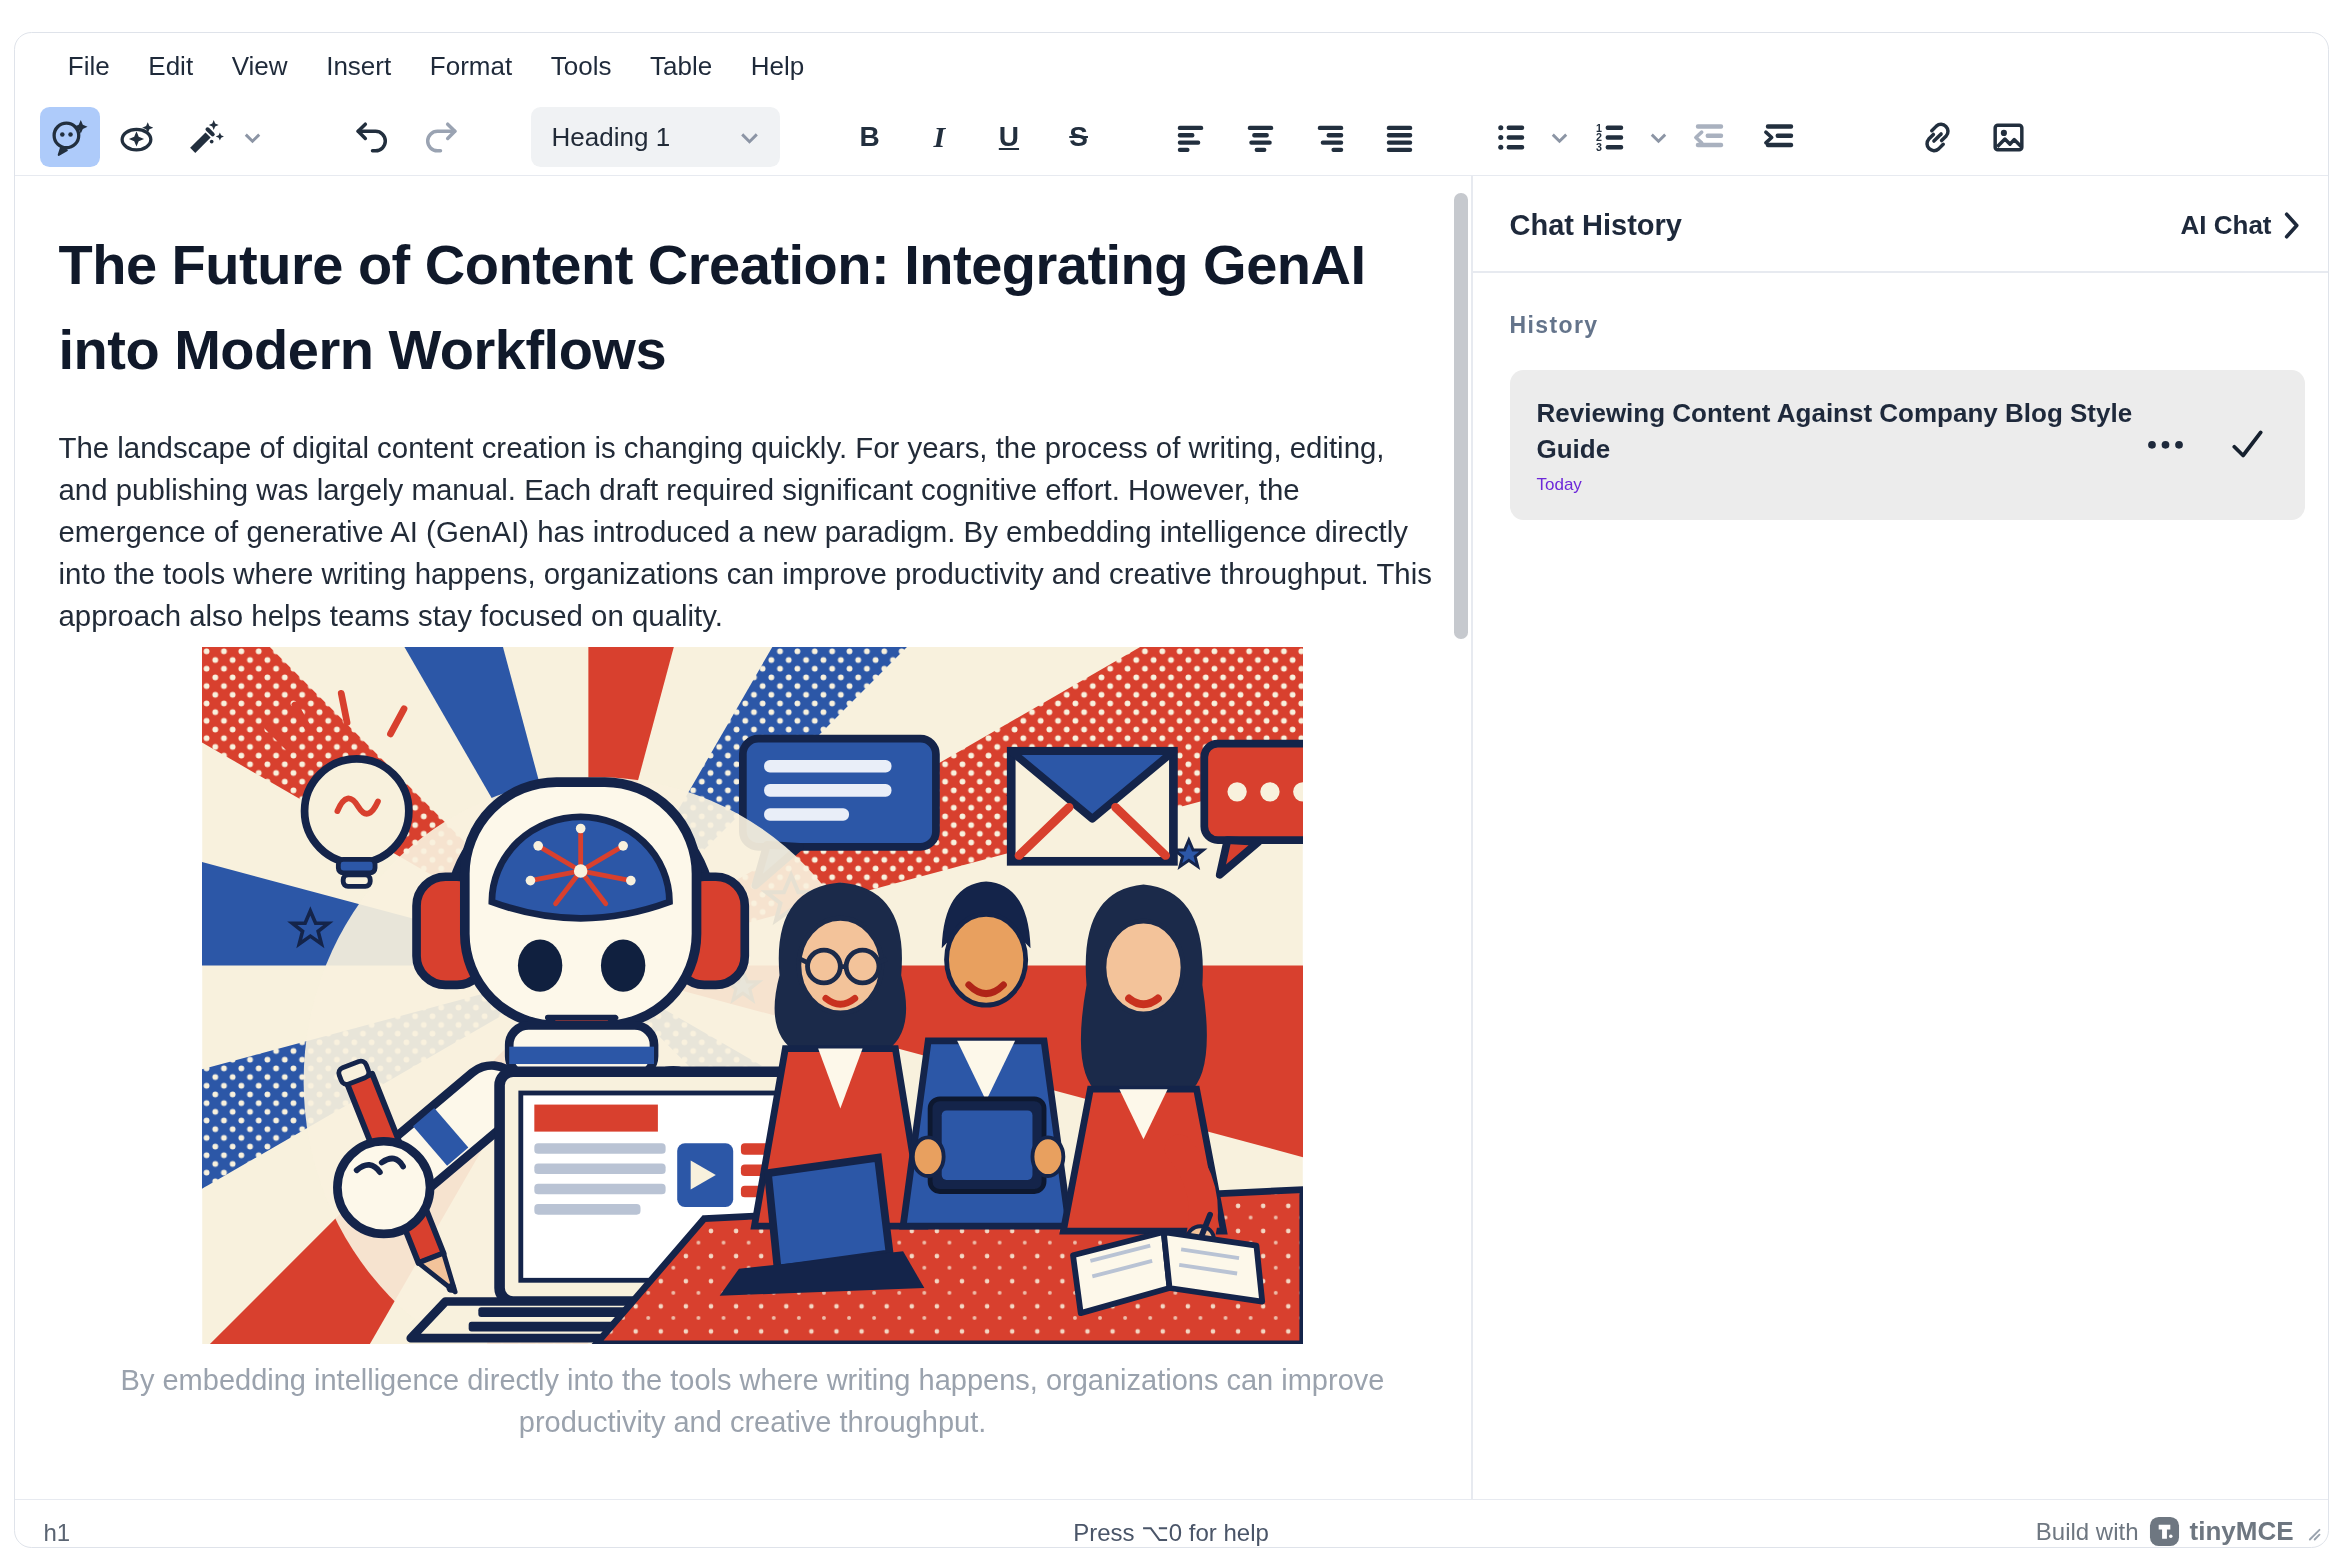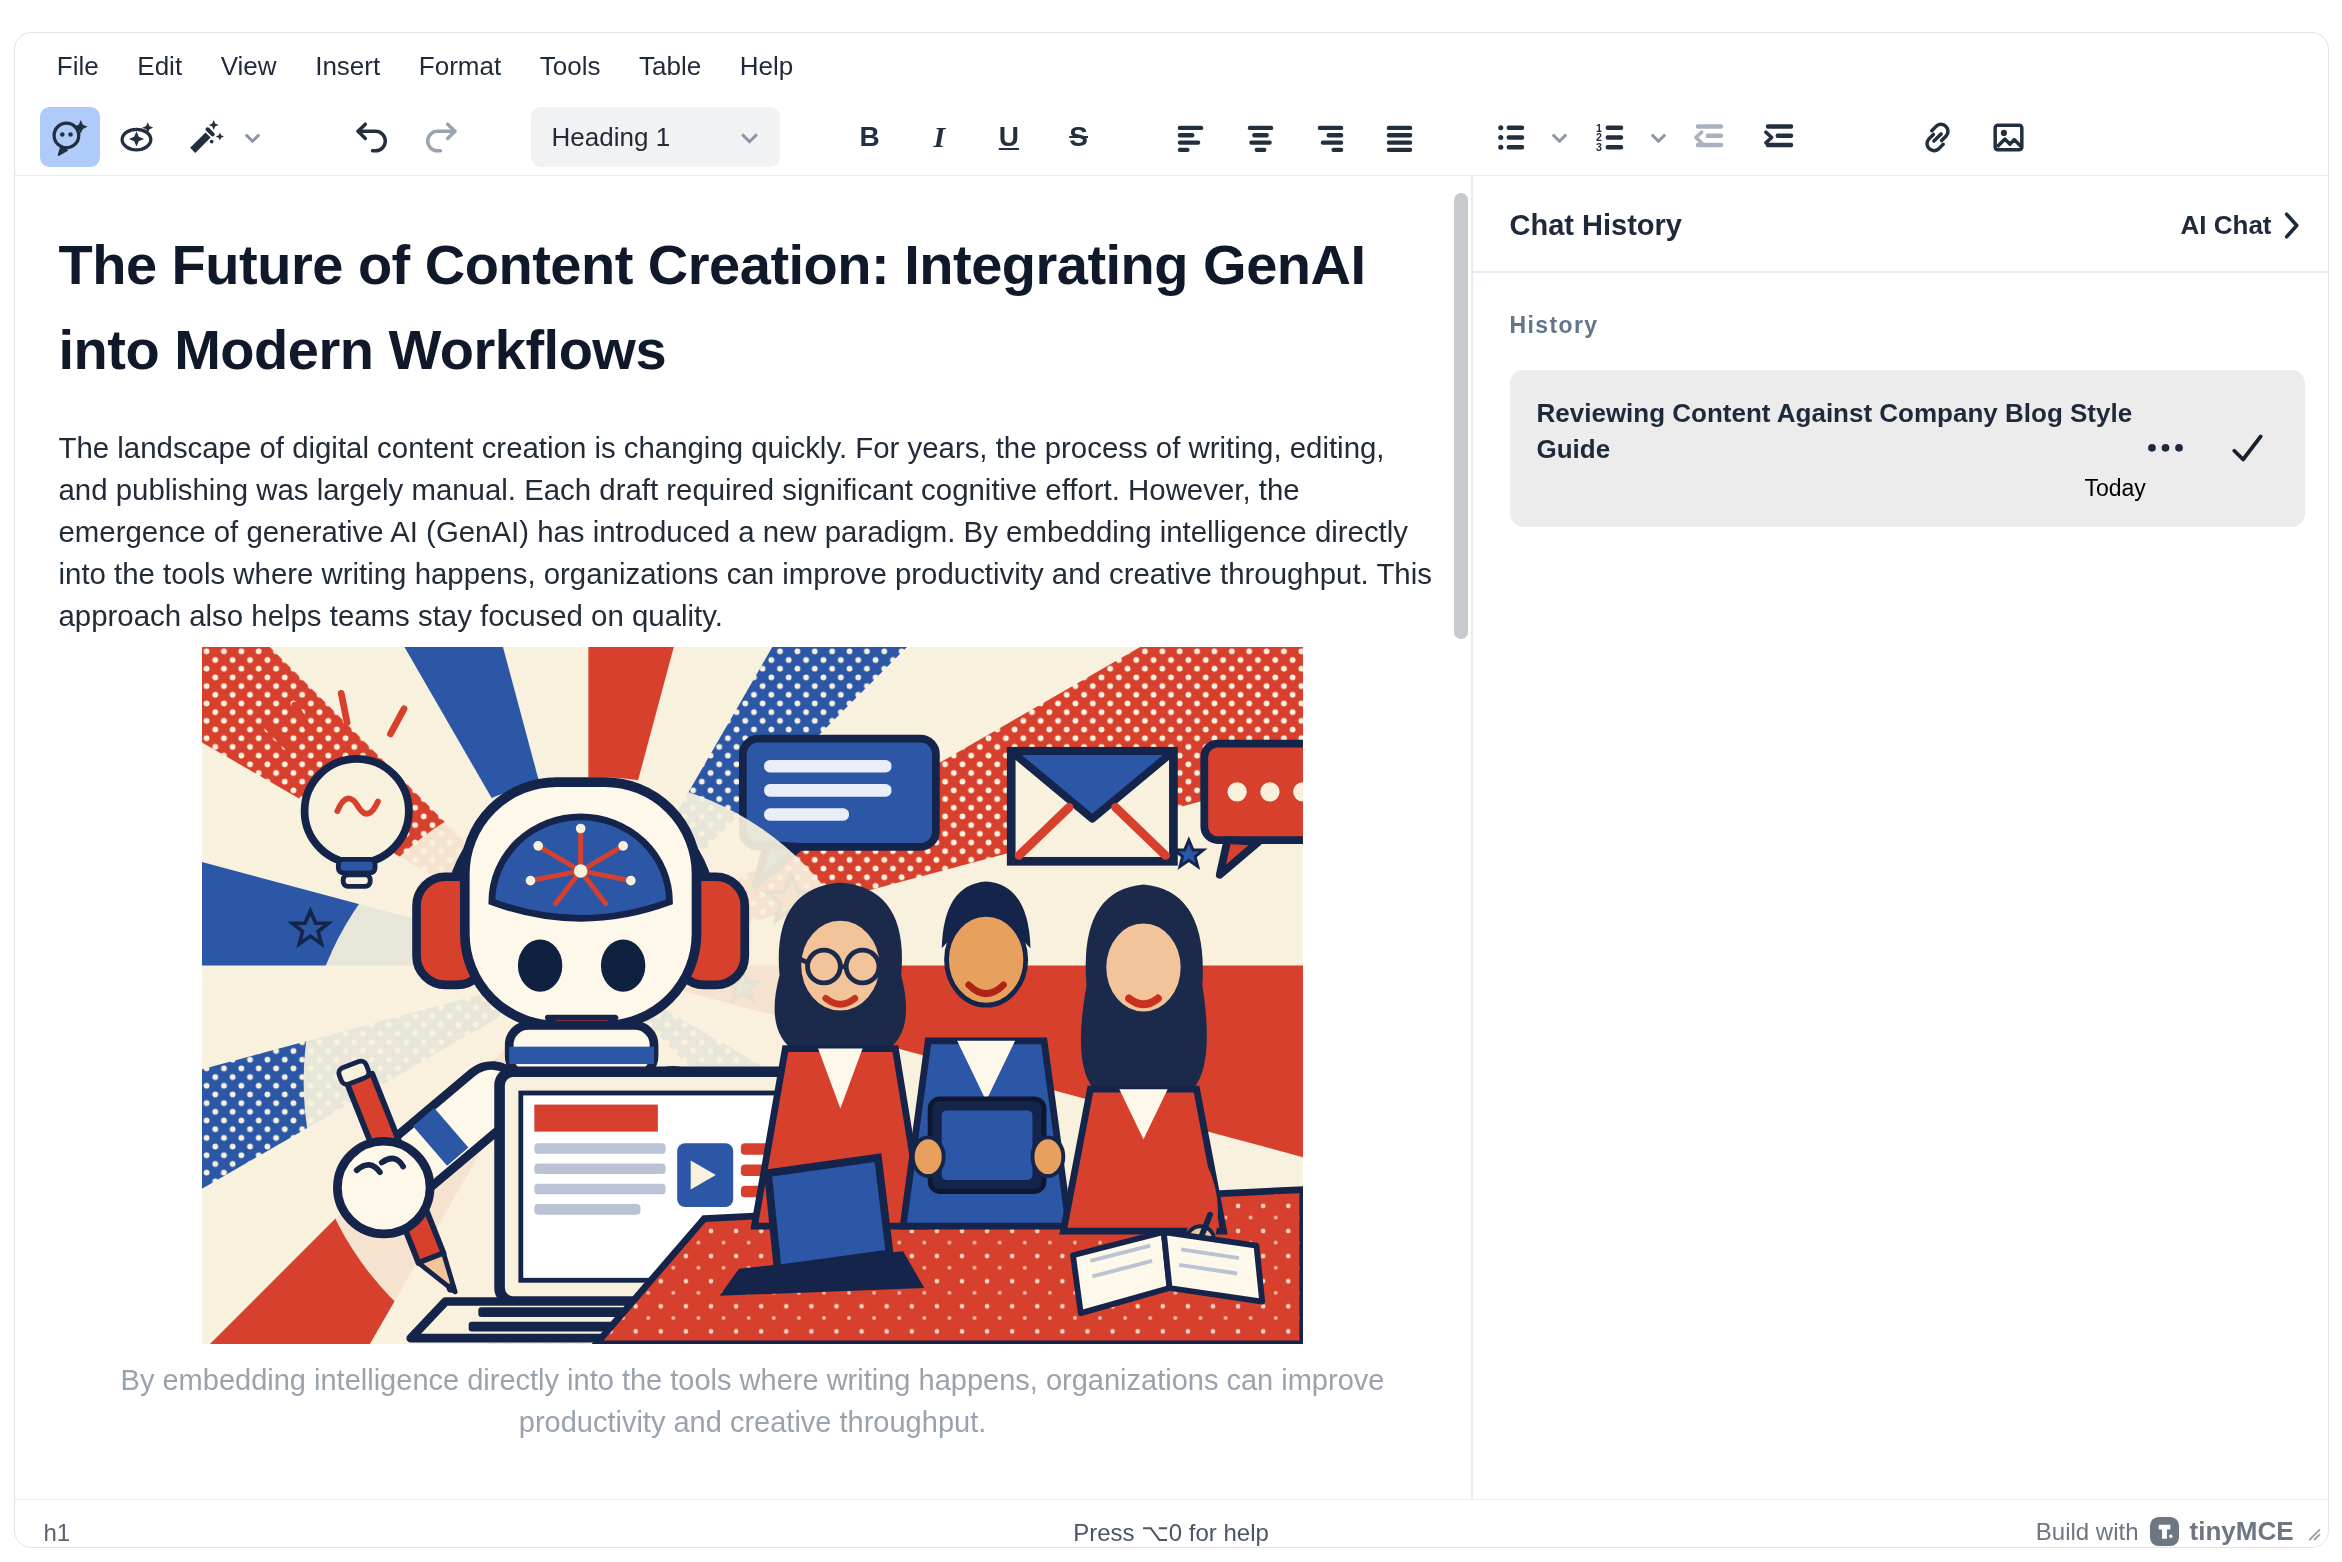--- a/index.html
+++ b/index.html
@@ -3,21 +3,21 @@
 <meta charset="utf-8">
 <style>
   * { box-sizing: border-box; margin: 0; padding: 0; }
   html,body { width:2342px; height:1562px; background:#ffffff;
     font-family:"Liberation Sans", sans-serif; color:#1f2a3a; }
   .frame { position:absolute; left:13.5px; top:32px; width:2315px; height:1516px;
     border:1.9px solid #dfe3ea; border-radius:17.4px; background:#fff;
     display:flex; flex-direction:column; overflow:hidden; }
 
   
-  .menubar { height:66px; display:flex; align-items:center; padding:0 23px; flex:0 0 auto; }
+  .menubar { height:66px; display:flex; align-items:center; padding:0 23px; flex:0 0 auto;margin-left:11px; }
   .menu-item { padding:5.8px 19.3px; font-size:26px; color:#1f2a3a; border-radius:7.7px; cursor:default; }
 
   
   .toolbar { height:77px; display:flex; align-items:center; padding:0 25px;
     border-bottom:1.9px solid #e7eaf0; flex:0 0 auto; }
   .tbtn { width:60px; height:60px; border-radius:9.7px; display:flex;
     align-items:center; justify-content:center; flex:0 0 auto; }
   .tbtn.active { background:#aecbfa; }
   .tchev { width:35px; height:60px; display:flex; align-items:center; justify-content:center; flex:0 0 auto; }
   .glyph { font-size:28px; font-weight:700; color:#222f3e; }
@@ -49,21 +49,21 @@
     padding:33px 27px 29px 37px;gap:24px; }
   .sb-title { font-size:29px; font-weight:600; color:#1e293b; }
   .ai-chat { display:flex; align-items:center; gap:11.6px; font-size:26px; font-weight:700; color:#1e293b; }
   .sb-divider { height:1.9px; background:#e7eaf0; }
   .sb-section { margin:39px 0 0 37px; font-size:23px; font-weight:700;
     letter-spacing:1.4px; color:#64748b; }
   .card { margin:31px 23px 0 37px; background:#ececec; border-radius:13.5px;
     padding:25px 33px 25px 27px; display:flex; align-items:center; }
   .card-text { flex:1 1 auto; }
   .card-title { font-size:26px; font-weight:700; line-height:36px; color:#1e293b; max-width:618px; }
-  .card-date { margin-top:7.7px; font-size:23px; color:#000000;text-align:right; }
+  .card-date { margin-top:7.7px; font-size:17px; color:#6d28d9; }
   .card-actions { display:flex; align-items:center; gap:46px; padding-right:7.7px; }
 
   
   .statusbar { height:48px; border-top:1.9px solid #e7eaf0; display:flex;
     align-items:flex-end; position:relative; flex:0 0 auto; }
   .status-path { padding-left:29px; font-size:24px; color:#5a6472; }
   .status-help { position:absolute; left:0; right:0; text-align:center; font-size:24px; color:#4a5568; }
   .branding { position:absolute; right:34px; display:flex; align-items:center; gap:10px; }
   .brand-prefix { font-size:24px; color:#6e7781; }
   .brand-name { font-size:26px; font-weight:700; color:#6e7781; }

